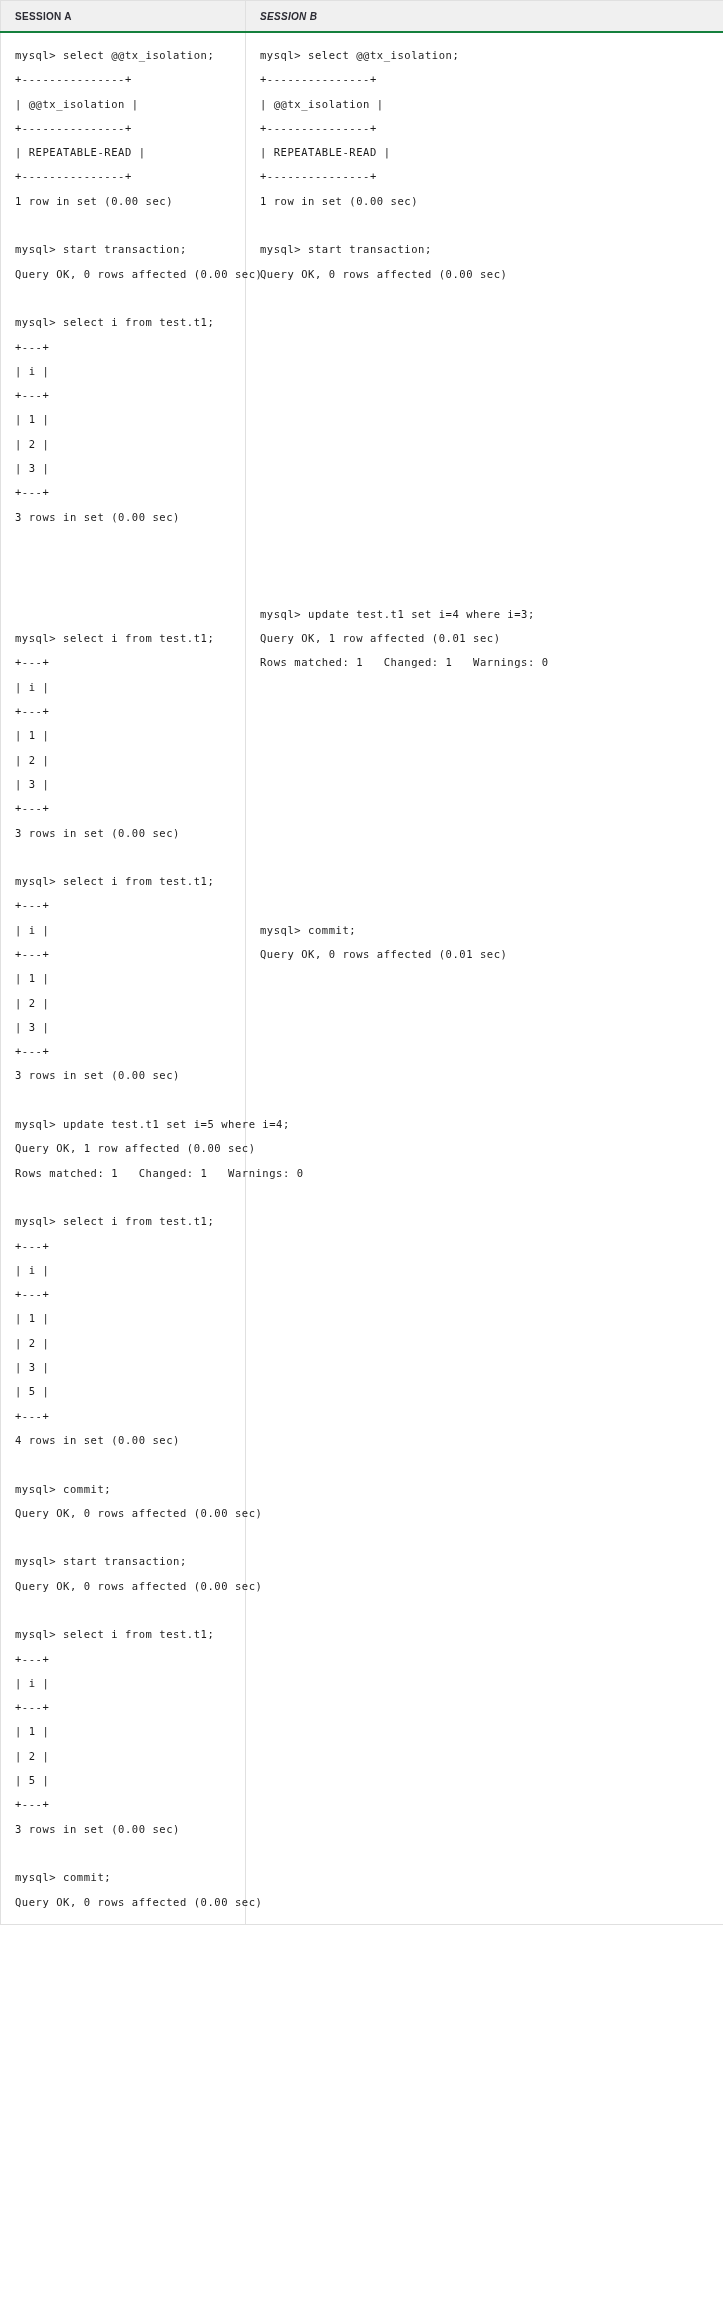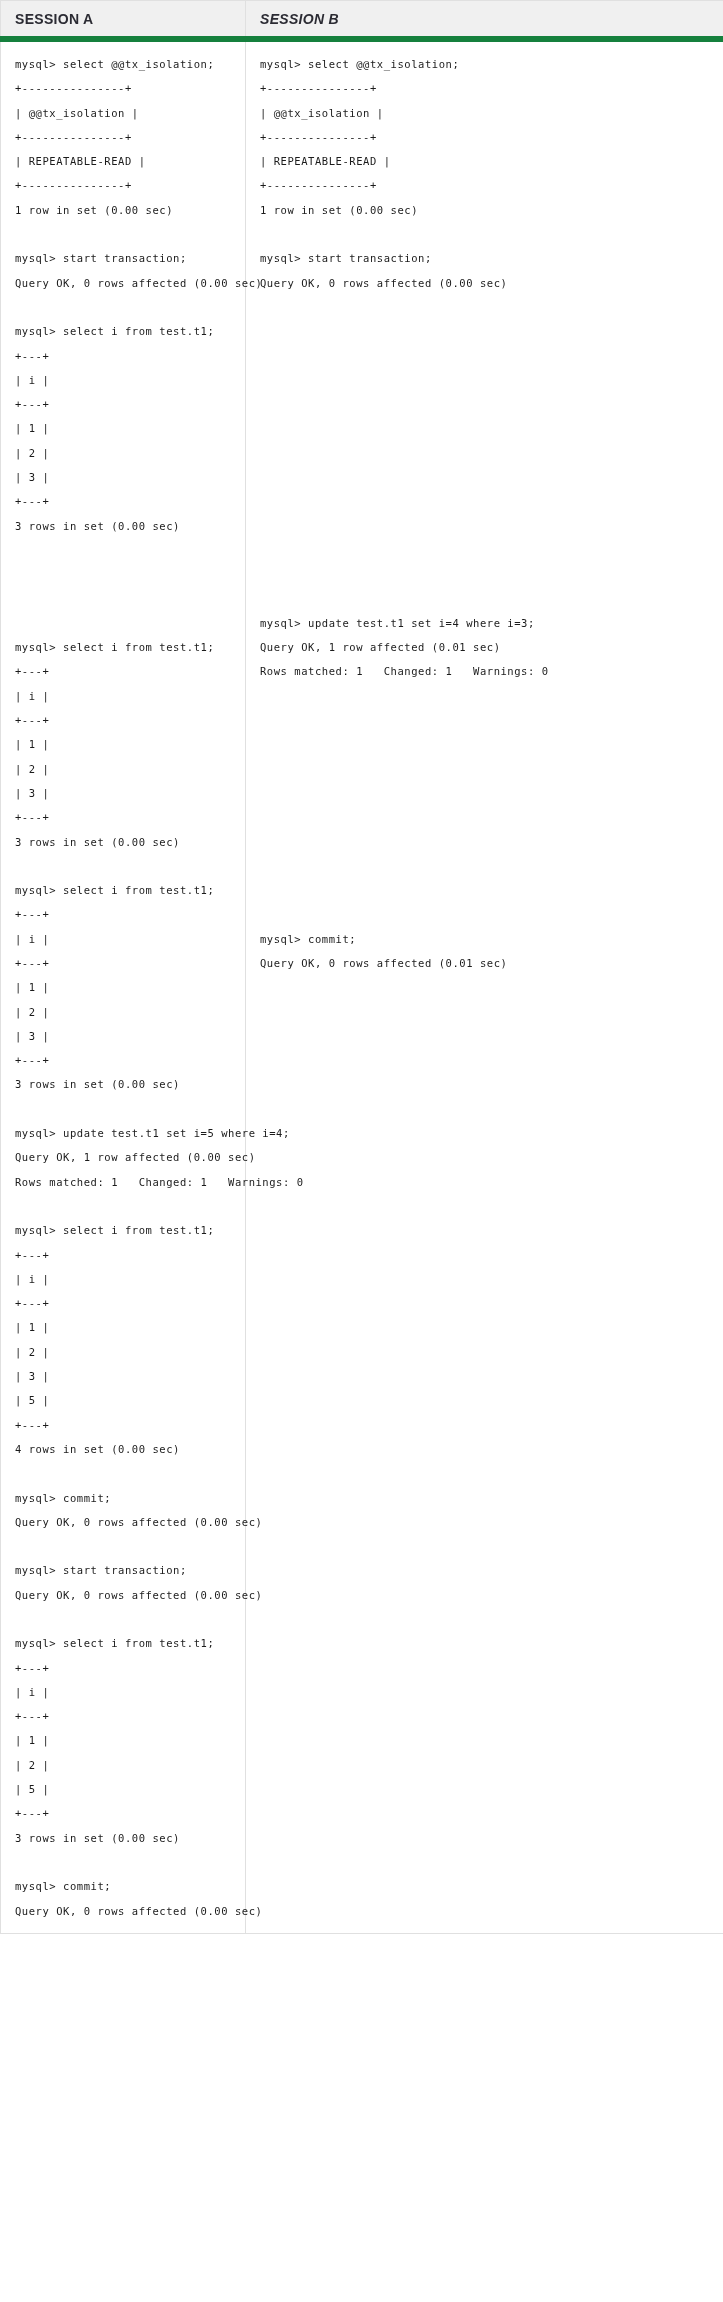--- a/index.html
+++ b/index.html
@@ -13,26 +13,26 @@
   }
   .session-table {
     width: 723px;
     border-collapse: collapse;
     table-layout: fixed;
     border: 1px solid #e0e0e0;
     box-sizing: border-box;
   }
   .session-table thead th {
     background: #f0f0f0;
-    border-bottom: 6px solid #15803d;
+    border-bottom: 2px solid #15803d;
     border-right: 1px solid #e0e0e0;
     text-align: left;
     font-family: "Liberation Sans", sans-serif;
     font-weight: bold;
-    font-size: 14px;
+    font-size: 10px;
     letter-spacing: 0.3px;
     color: #2b2b33;
     padding: 10px 0 9px 14px;
     height: 29px;
     box-sizing: border-box;
     vertical-align: middle;
   }
   .session-table thead th:last-child { border-right: none; font-style: italic; }
   .session-table tbody td {
     vertical-align: top;

